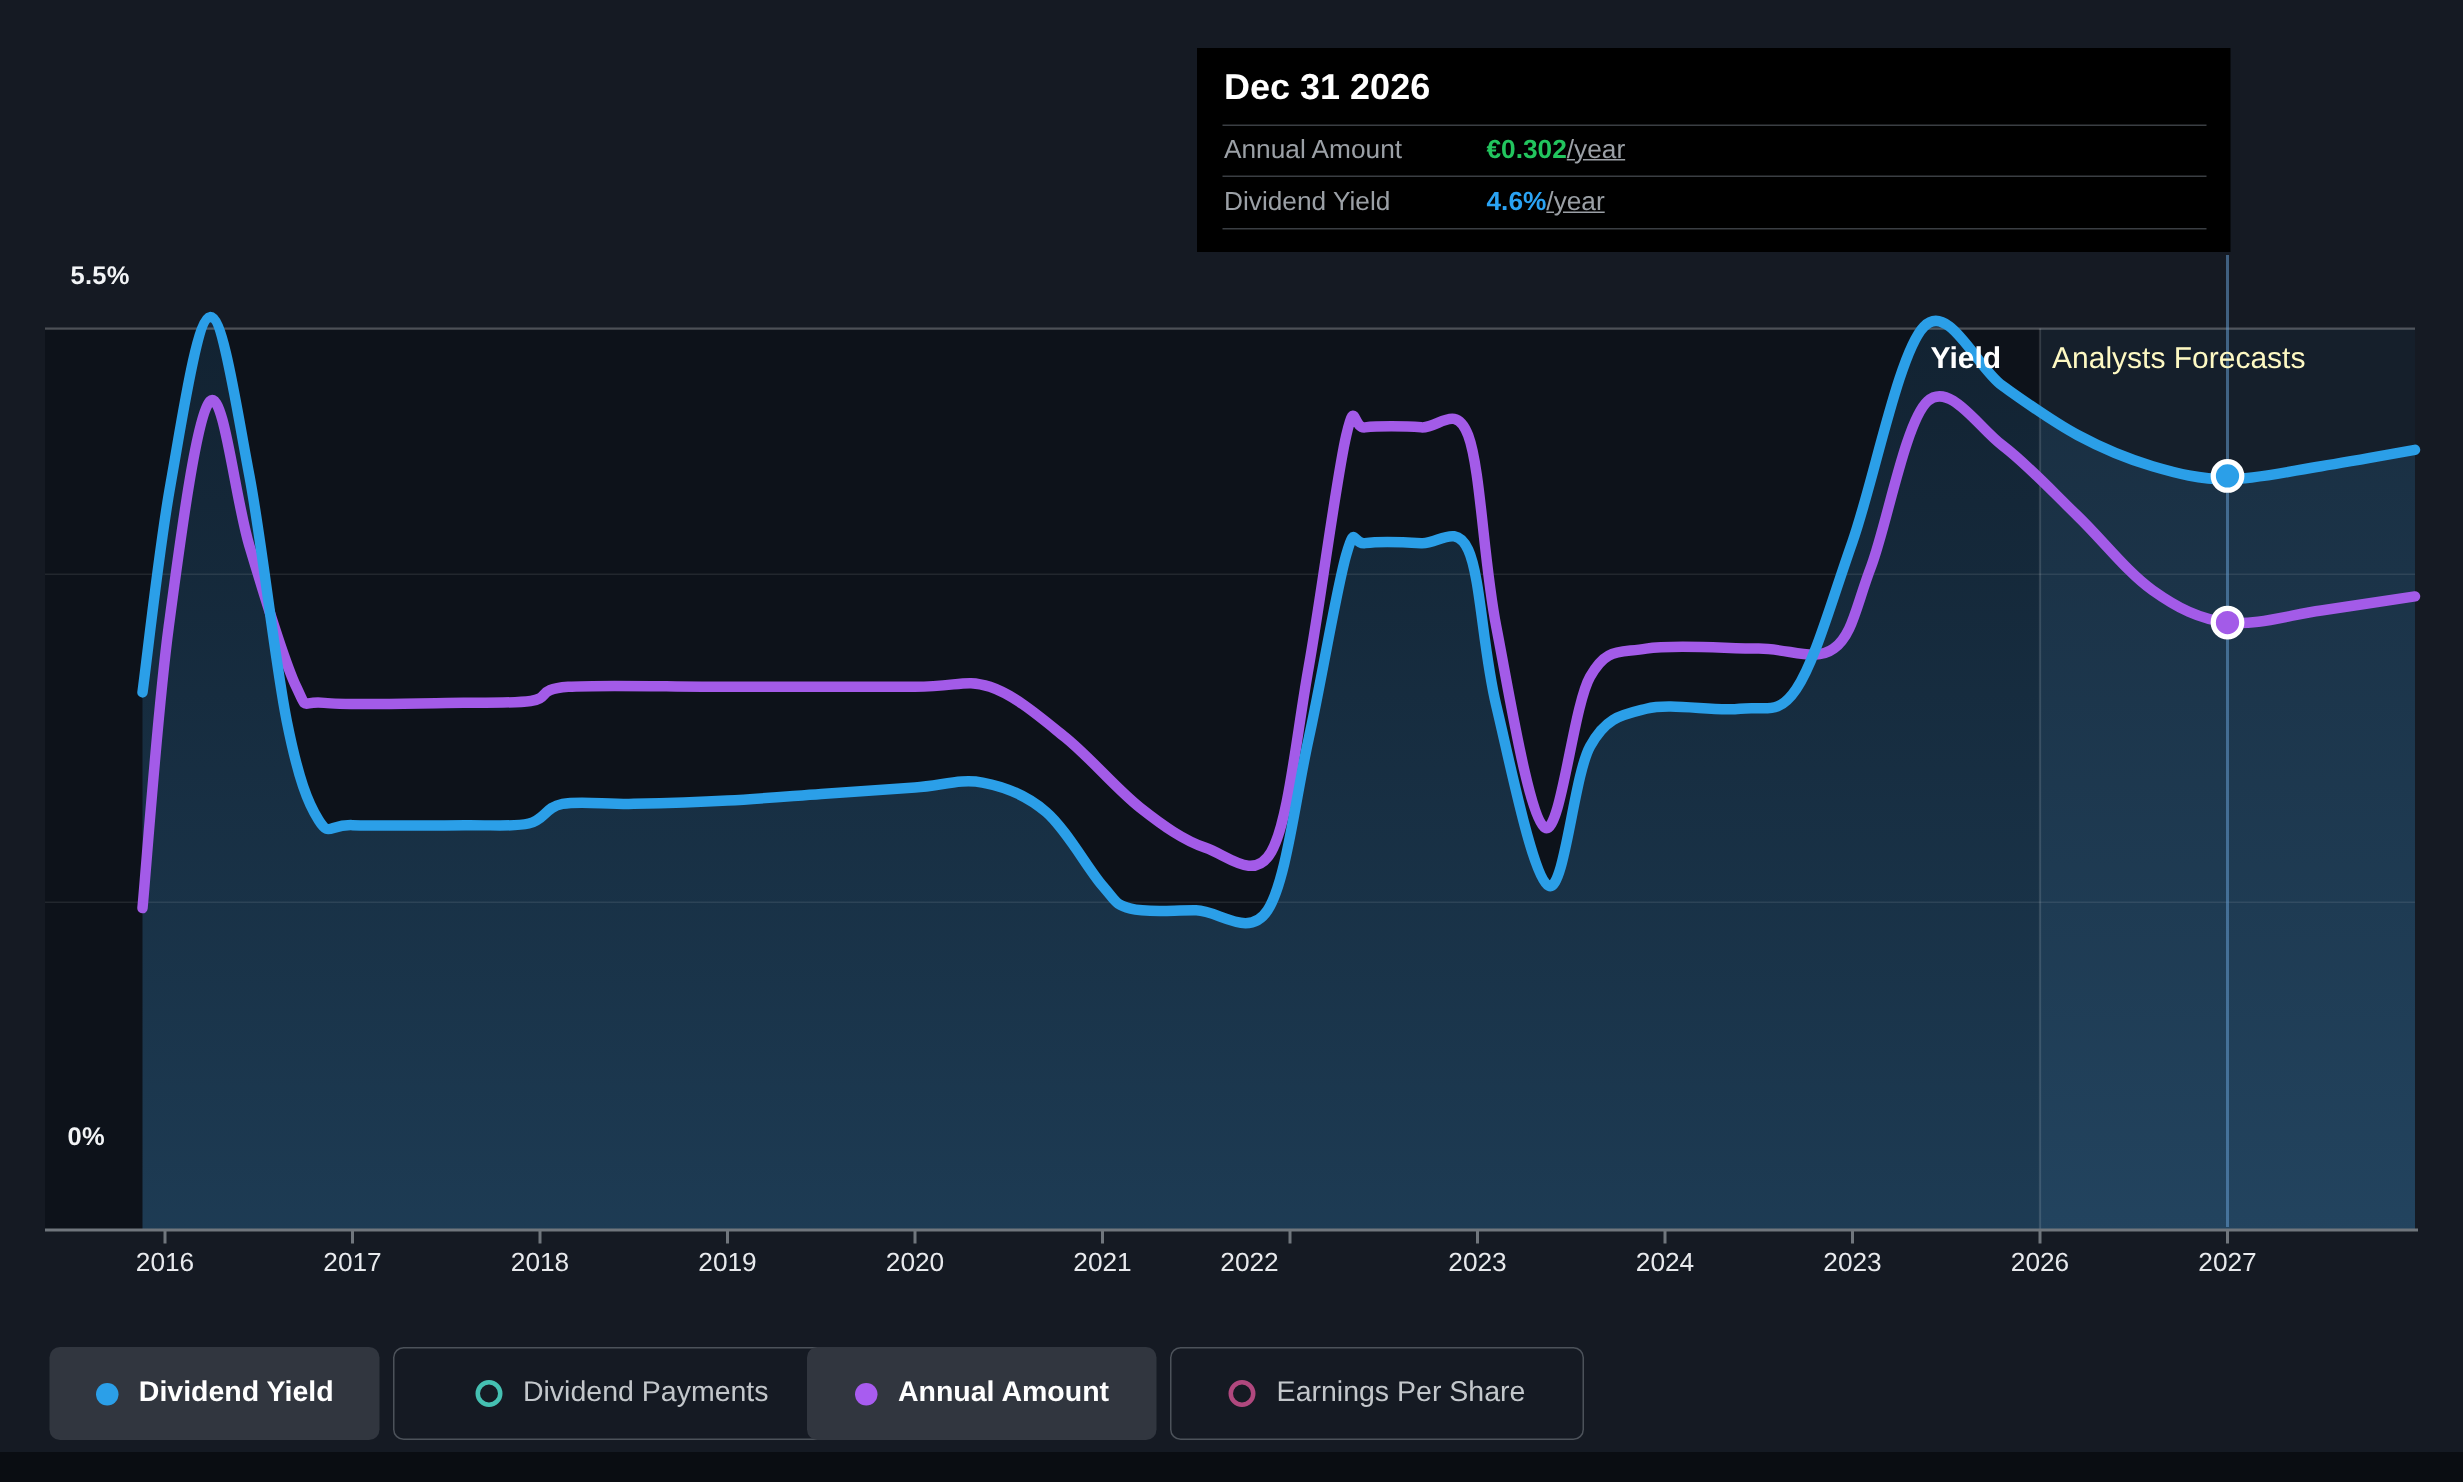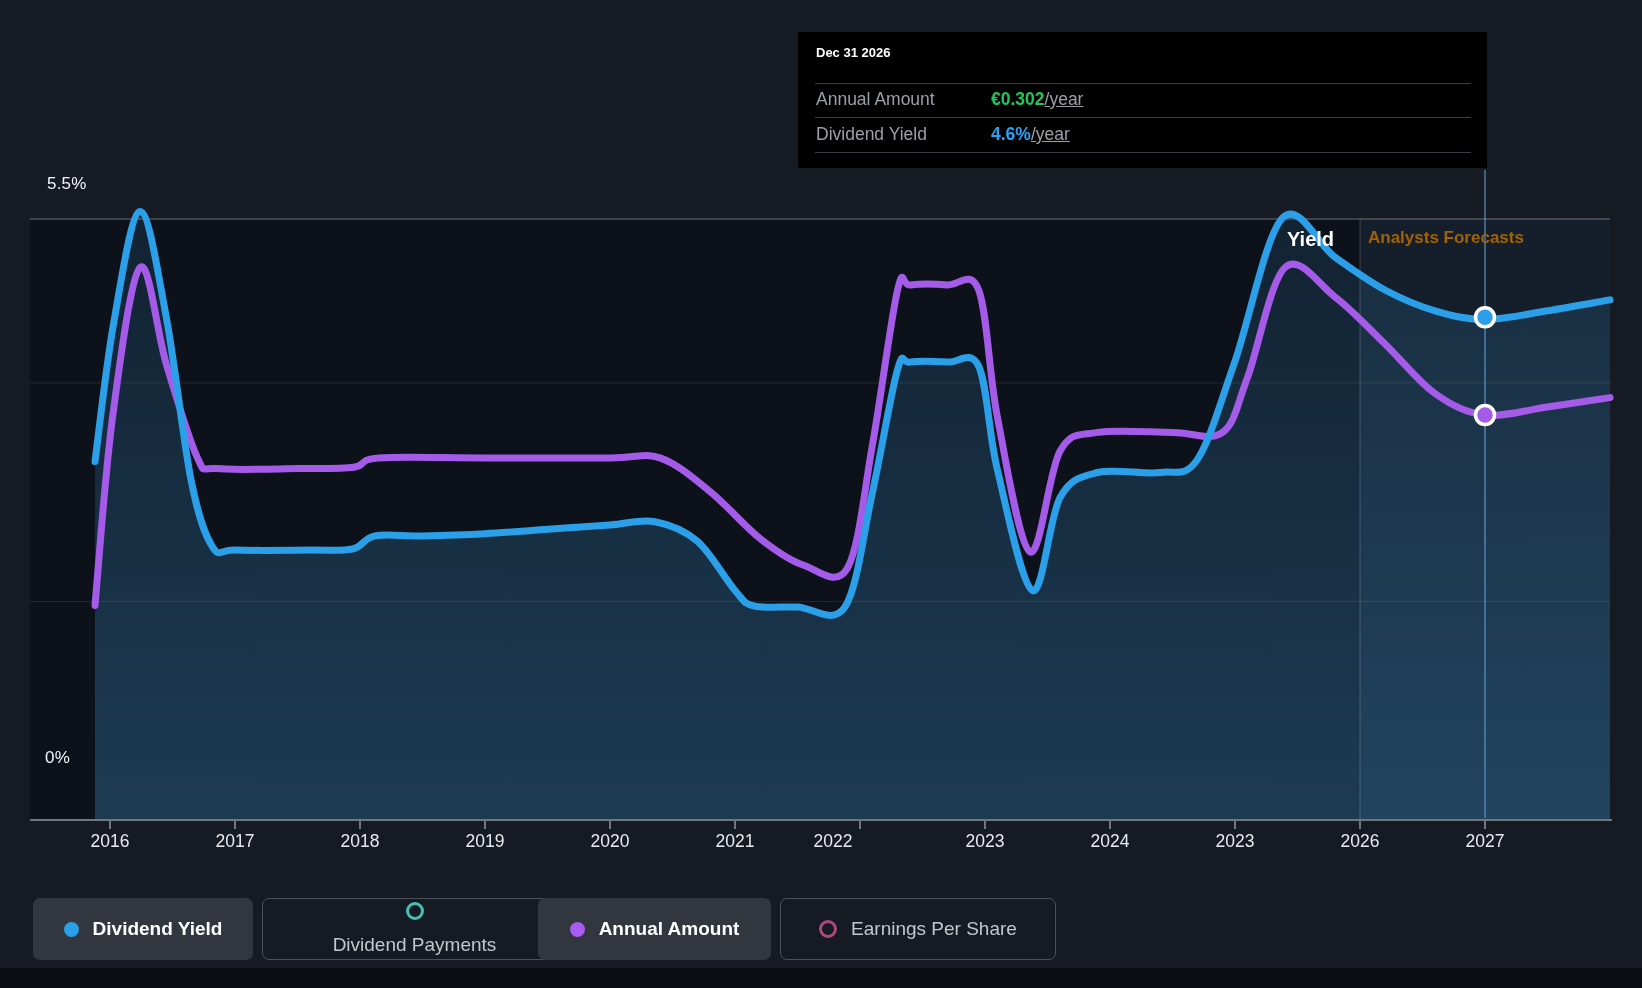--- a/index.html
+++ b/index.html
@@ -2,47 +2,47 @@
 <html><head>
 <meta charset="utf-8">
 <style>
   html,body{margin:0;padding:0;background:#0c0f14;}
   .screen{
     position:relative; width:1642px; height:988px; overflow:hidden;
     background:#151A23; font-family:"Liberation Sans", sans-serif;
     -webkit-font-smoothing:antialiased;
   }
   svg.chart-canvas{position:absolute;left:0;top:0;}
-  .ylab{position:absolute;color:#F2F4F6;font-size:17px;font-weight:400;letter-spacing:.2px;}
+  .ylab{position:absolute;color:#F2F4F6;font-size:17px;font-weight:700;letter-spacing:.2px;}
   .ylab-top{left:47px;top:174px;}
   .ylab-bottom{left:45px;top:748px;}
   .xlab{position:absolute;top:831px;width:80px;margin-left:-40px;text-align:center;
         color:#E8EAED;font-size:17.5px;font-weight:400;}
   .ann-past{position:absolute;left:1287px;top:228px;color:#ffffff;font-size:20px;font-weight:700;}
-  .ann-forecast{position:absolute;left:1368px;top:228px;color:#a16207;font-size:17px;font-weight:700;}
+  .ann-forecast{position:absolute;left:1368px;top:228px;color:#fef9c3;font-size:20px;font-weight:400;}
   
   .tooltip{position:absolute;left:798px;top:32px;width:689px;height:136px;background:#000000;}
-  .tt-title{position:absolute;left:18px;top:13px;color:#ffffff;font-size:13px;font-weight:700;}
+  .tt-title{position:absolute;left:18px;top:13px;color:#ffffff;font-size:24px;font-weight:700;}
   .tt-sep{position:absolute;left:17px;width:656px;height:1px;background:#3A3E43;}
   .tt-sep.s1{top:51px}.tt-sep.s2{top:85px}.tt-sep.s3{top:120px}
   .tt-row{position:absolute;left:18px;width:650px;height:24px;font-size:17.5px;}
   .tt-row.r1{top:57px}.tt-row.r2{top:92px}
   .tt-label{position:absolute;left:0;color:#9BA0A6;}
   .tt-value{position:absolute;left:175px;font-weight:700;}
   .tt-suffix{color:#9BA0A6;font-weight:400;text-decoration:underline;}
   
   .legend-btn{position:absolute;top:898px;height:62px;border-radius:7px;box-sizing:border-box;
       display:flex;align-items:center;justify-content:center;gap:14px;cursor:pointer;
       font-size:19px;}
   .legend-btn.active{background:#31363F;color:#ffffff;font-weight:700;}
   .legend-btn.inactive{background:rgba(22,27,35,0.4);border:1.5px solid #4C525A;color:#C3C7CB;font-weight:400;}
   .lg-dot{width:15px;height:15px;border-radius:50%;flex:0 0 auto;}
   .lg-ring{width:12px;height:12px;border-radius:50%;border:3px solid #888;background:transparent;flex:0 0 auto;}
   .btn1{left:33px;width:220px;}
-  .btn2{left:262px;width:305px;flex-direction:column;}
+  .btn2{left:262px;width:305px;}
   .btn3{left:538px;width:233px;}
   .btn4{left:780px;width:276px;}
   .bottom-strip{position:absolute;left:0;top:968px;width:1642px;height:20px;background:#0A0D12;}
   .plot-hover{position:absolute;left:95px;top:219px;width:1515px;height:601px;}
 </style>
 </head>
 <body>
 
 <div class="screen">
 

